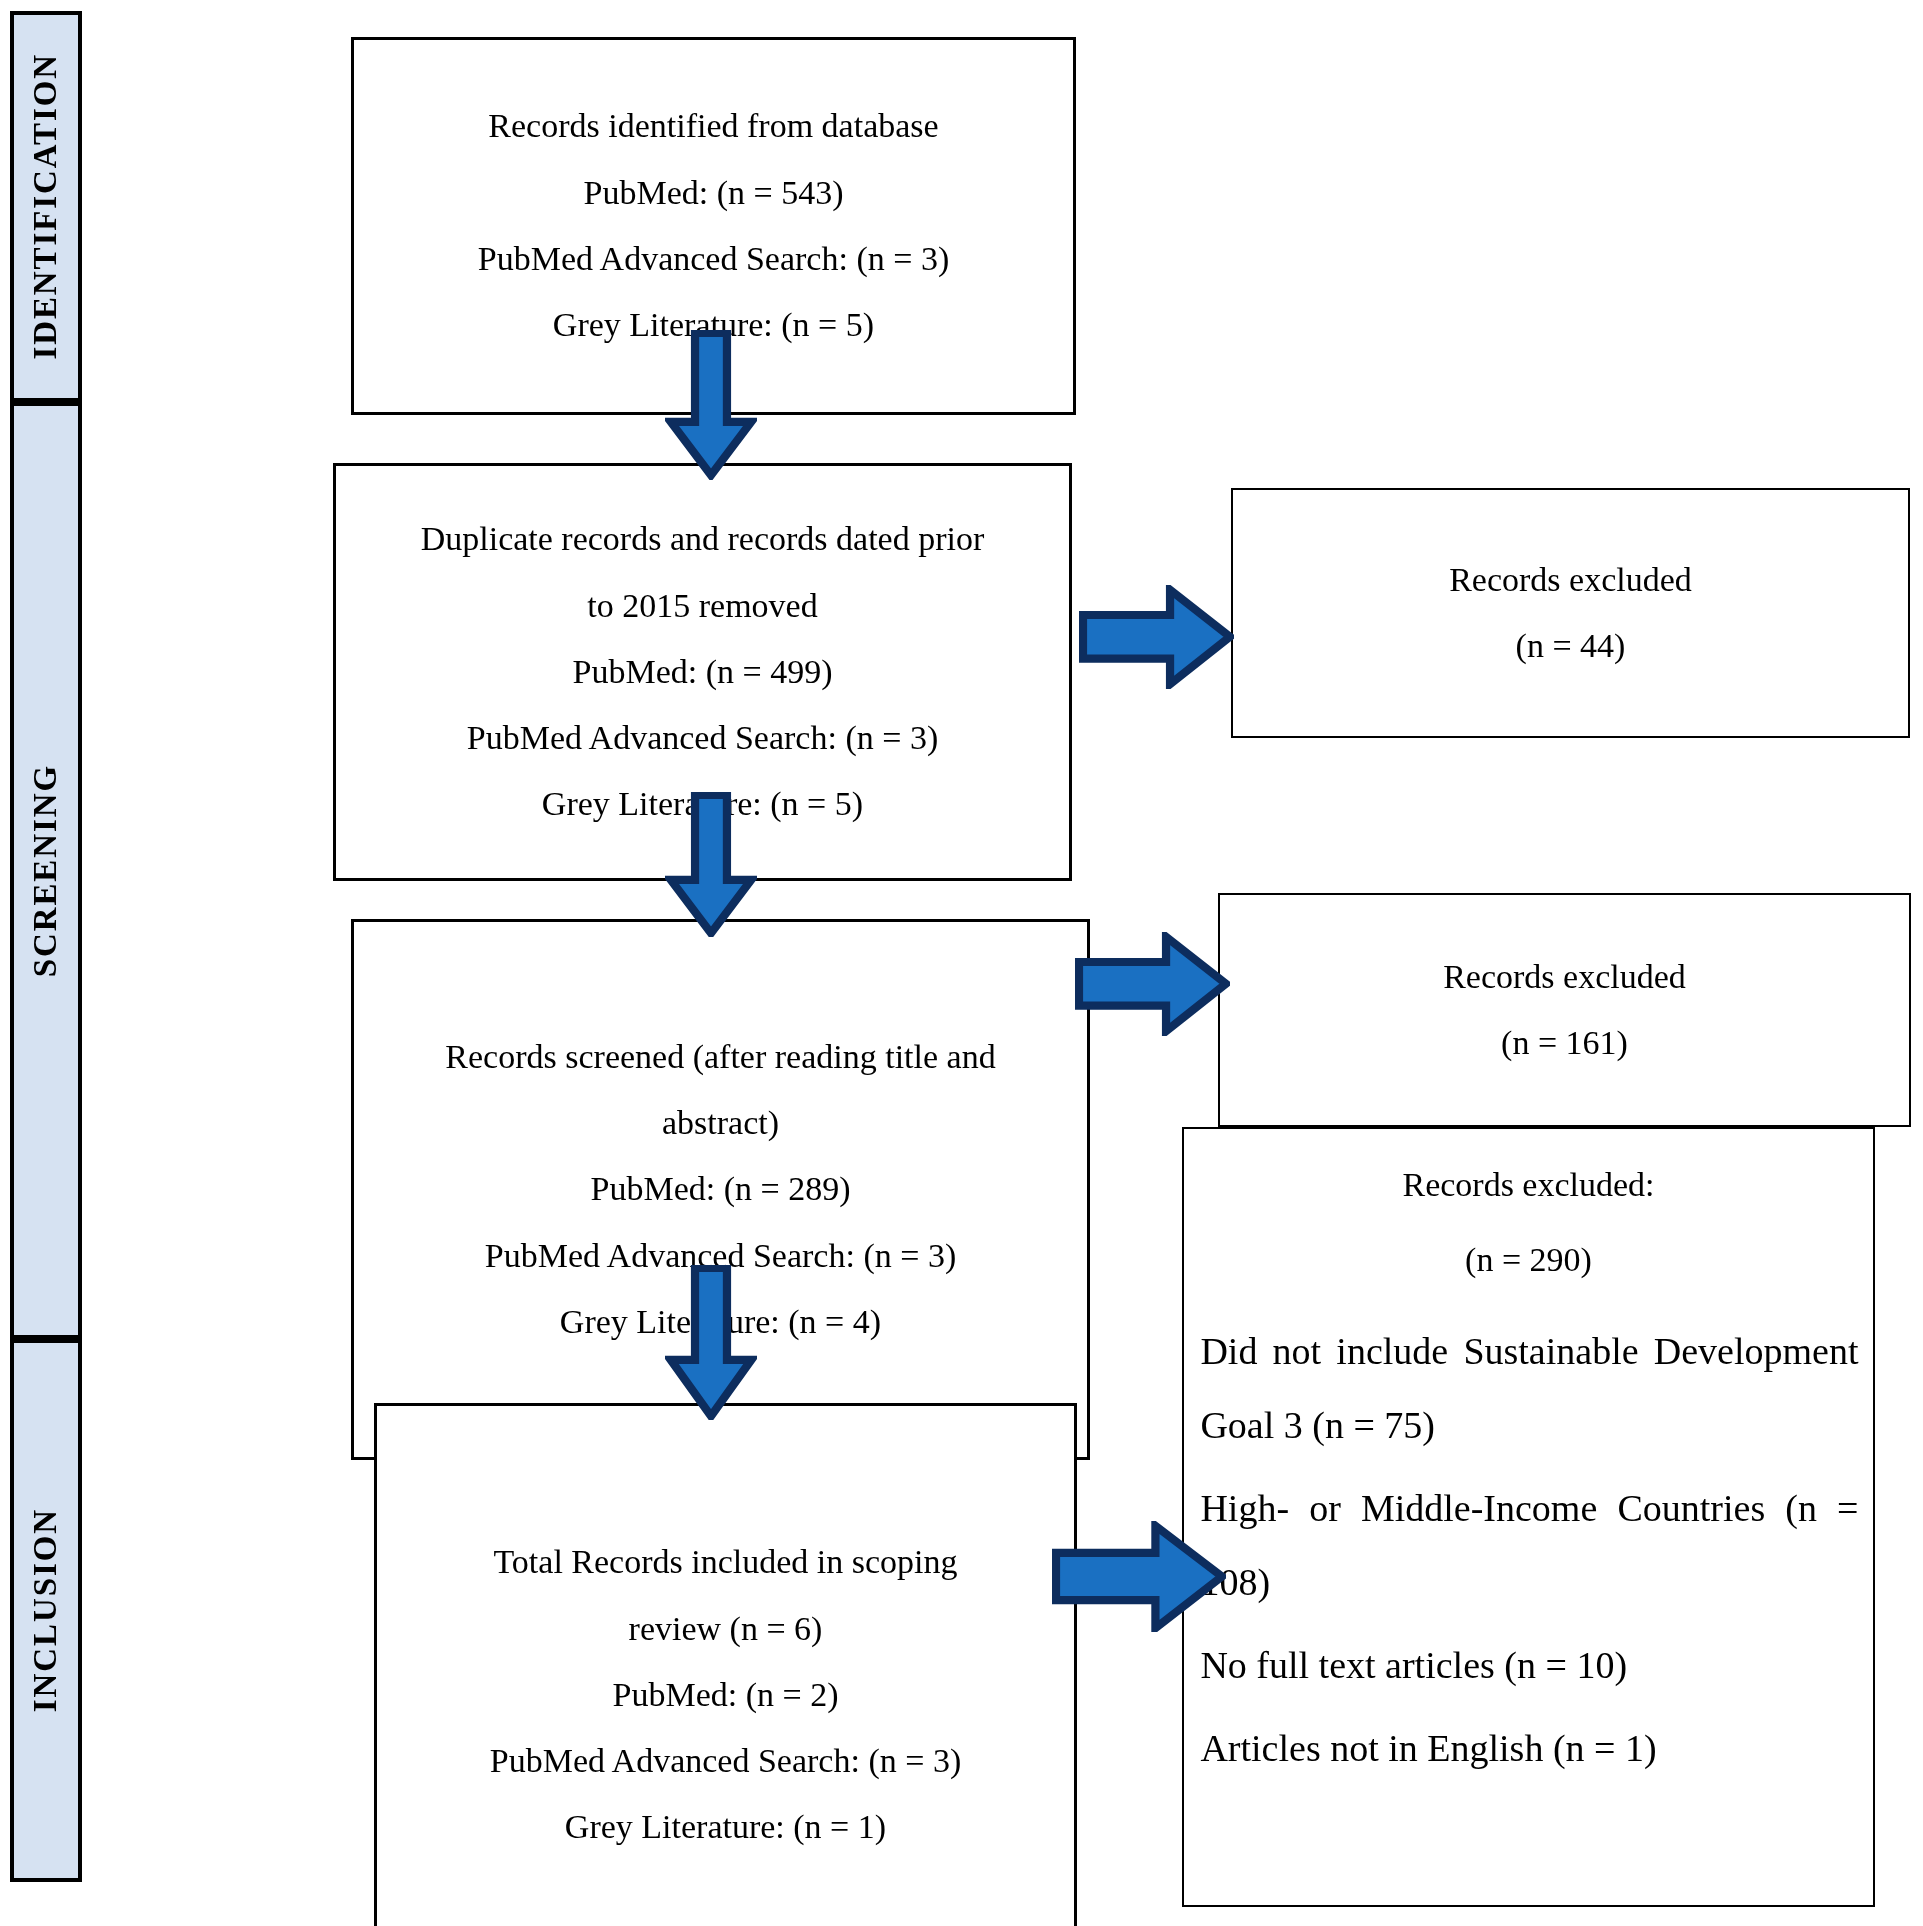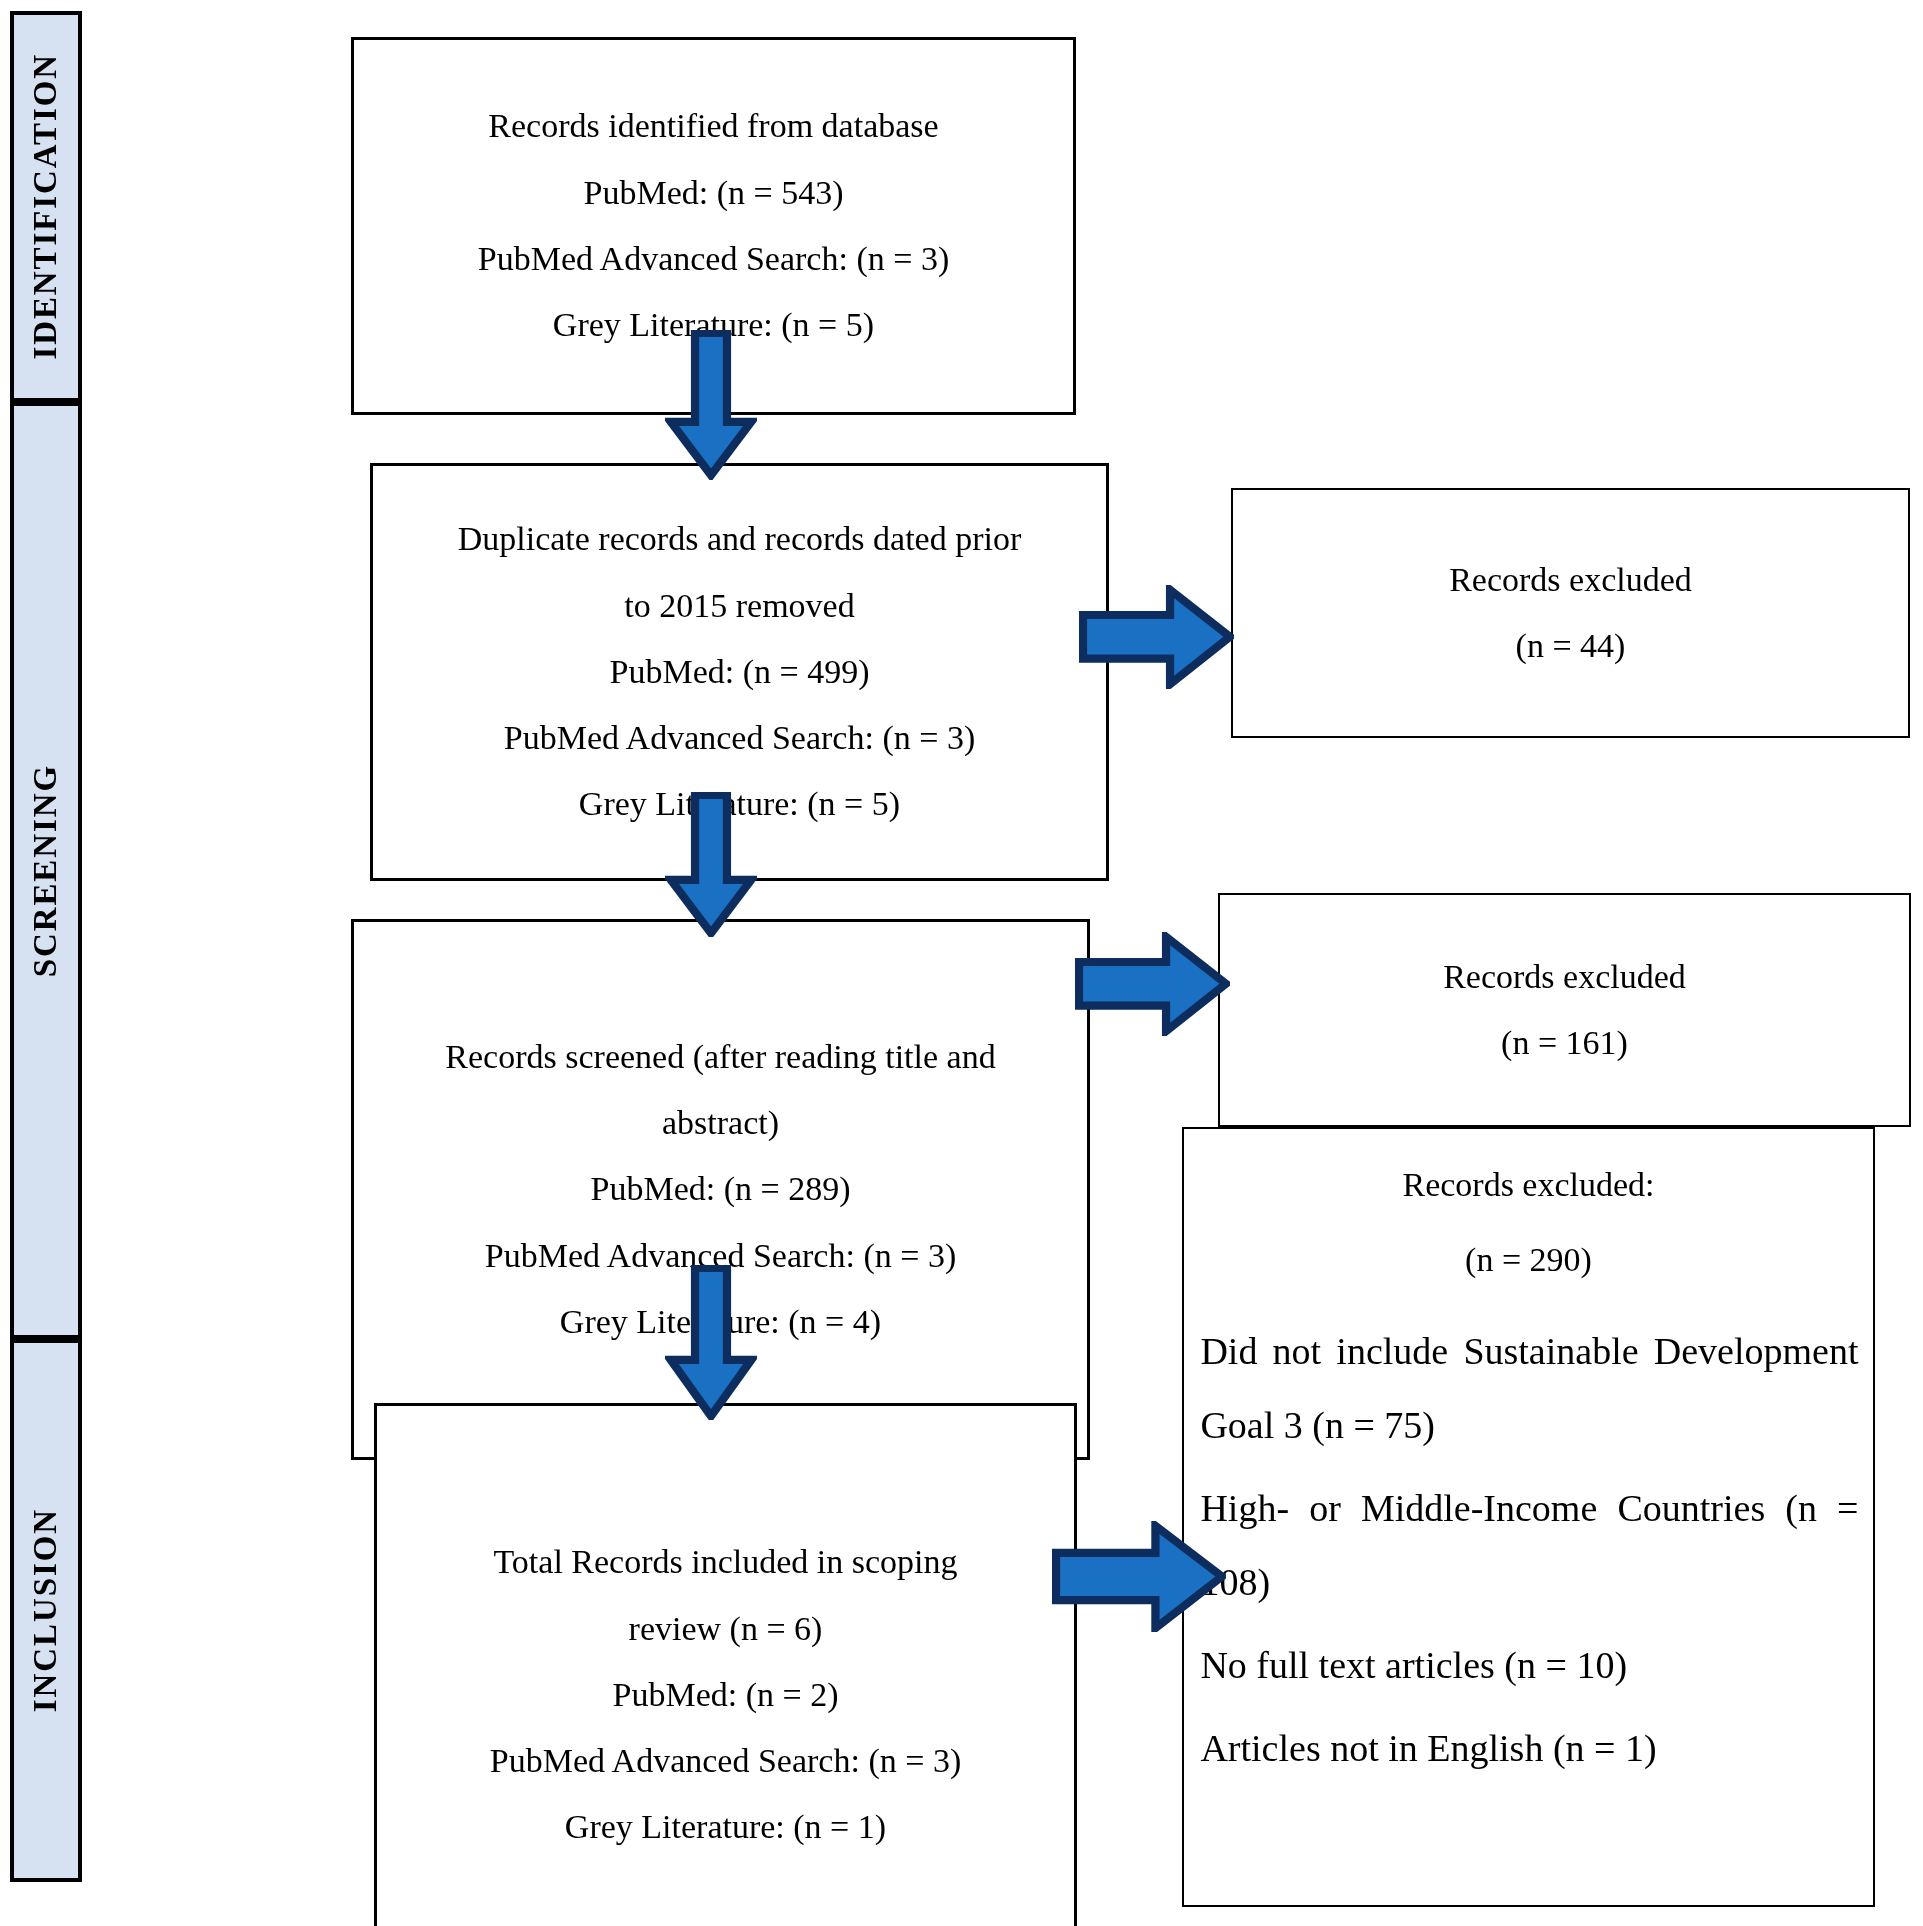--- a/index.html
+++ b/index.html
@@ -114,21 +114,21 @@
 
   <div class="box" style="left:351px; top:37px; width:725px; height:378px;">
     <div class="box-lines">
       <div class="line">Records identified from database</div>
       <div class="line">PubMed: (n = 543)</div>
       <div class="line">PubMed Advanced Search: (n = 3)</div>
       <div class="line">Grey Literature: (n = 5)</div>
     </div>
   </div>
 
-  <div class="box" style="left:370px; top:463px; width:739px; height:418px;">
+  <div class="box" style="left:333px; top:463px; width:739px; height:418px;">
     <div class="box-lines">
       <div class="line">Duplicate records and records dated prior</div>
       <div class="line">to 2015 removed</div>
       <div class="line">PubMed: (n = 499)</div>
       <div class="line">PubMed Advanced Search: (n = 3)</div>
       <div class="line">Grey Literature: (n = 5)</div>
     </div>
   </div>
 
   <div class="box" style="left:351px; top:919px; width:739px; height:541px;">

